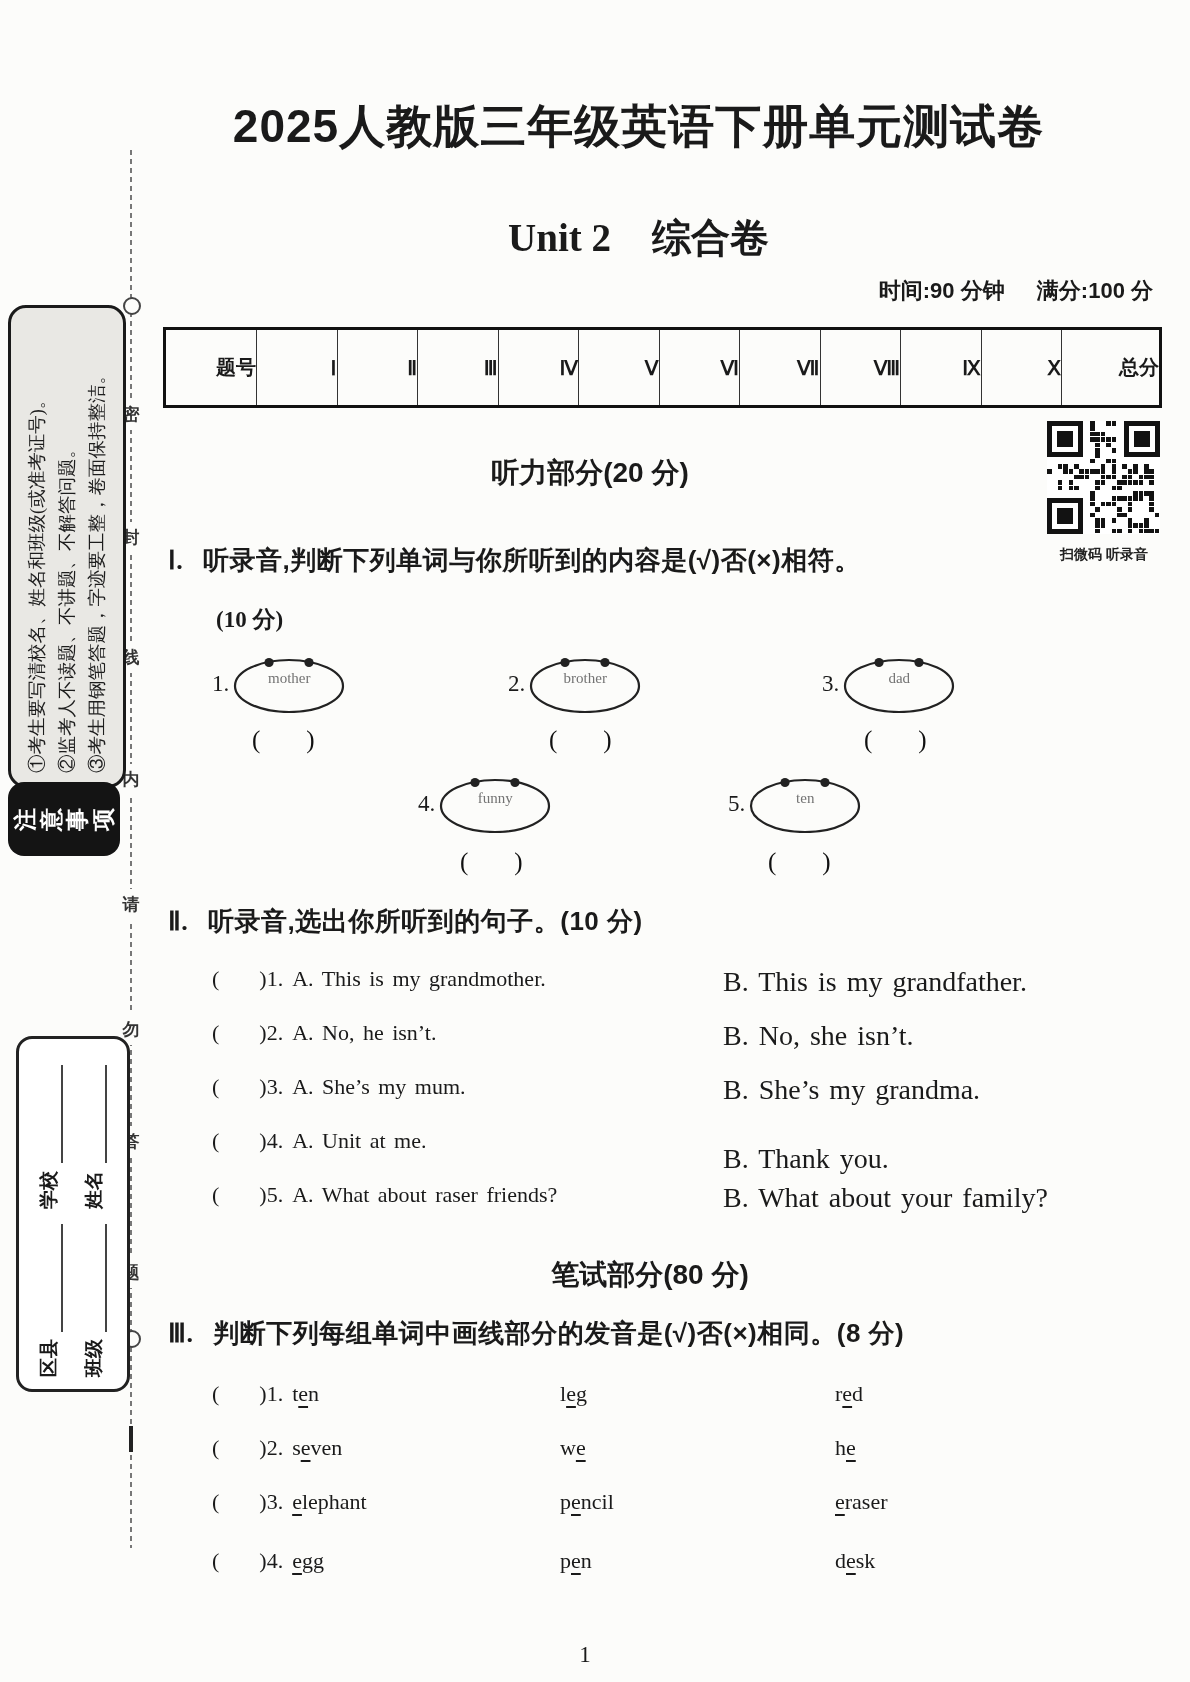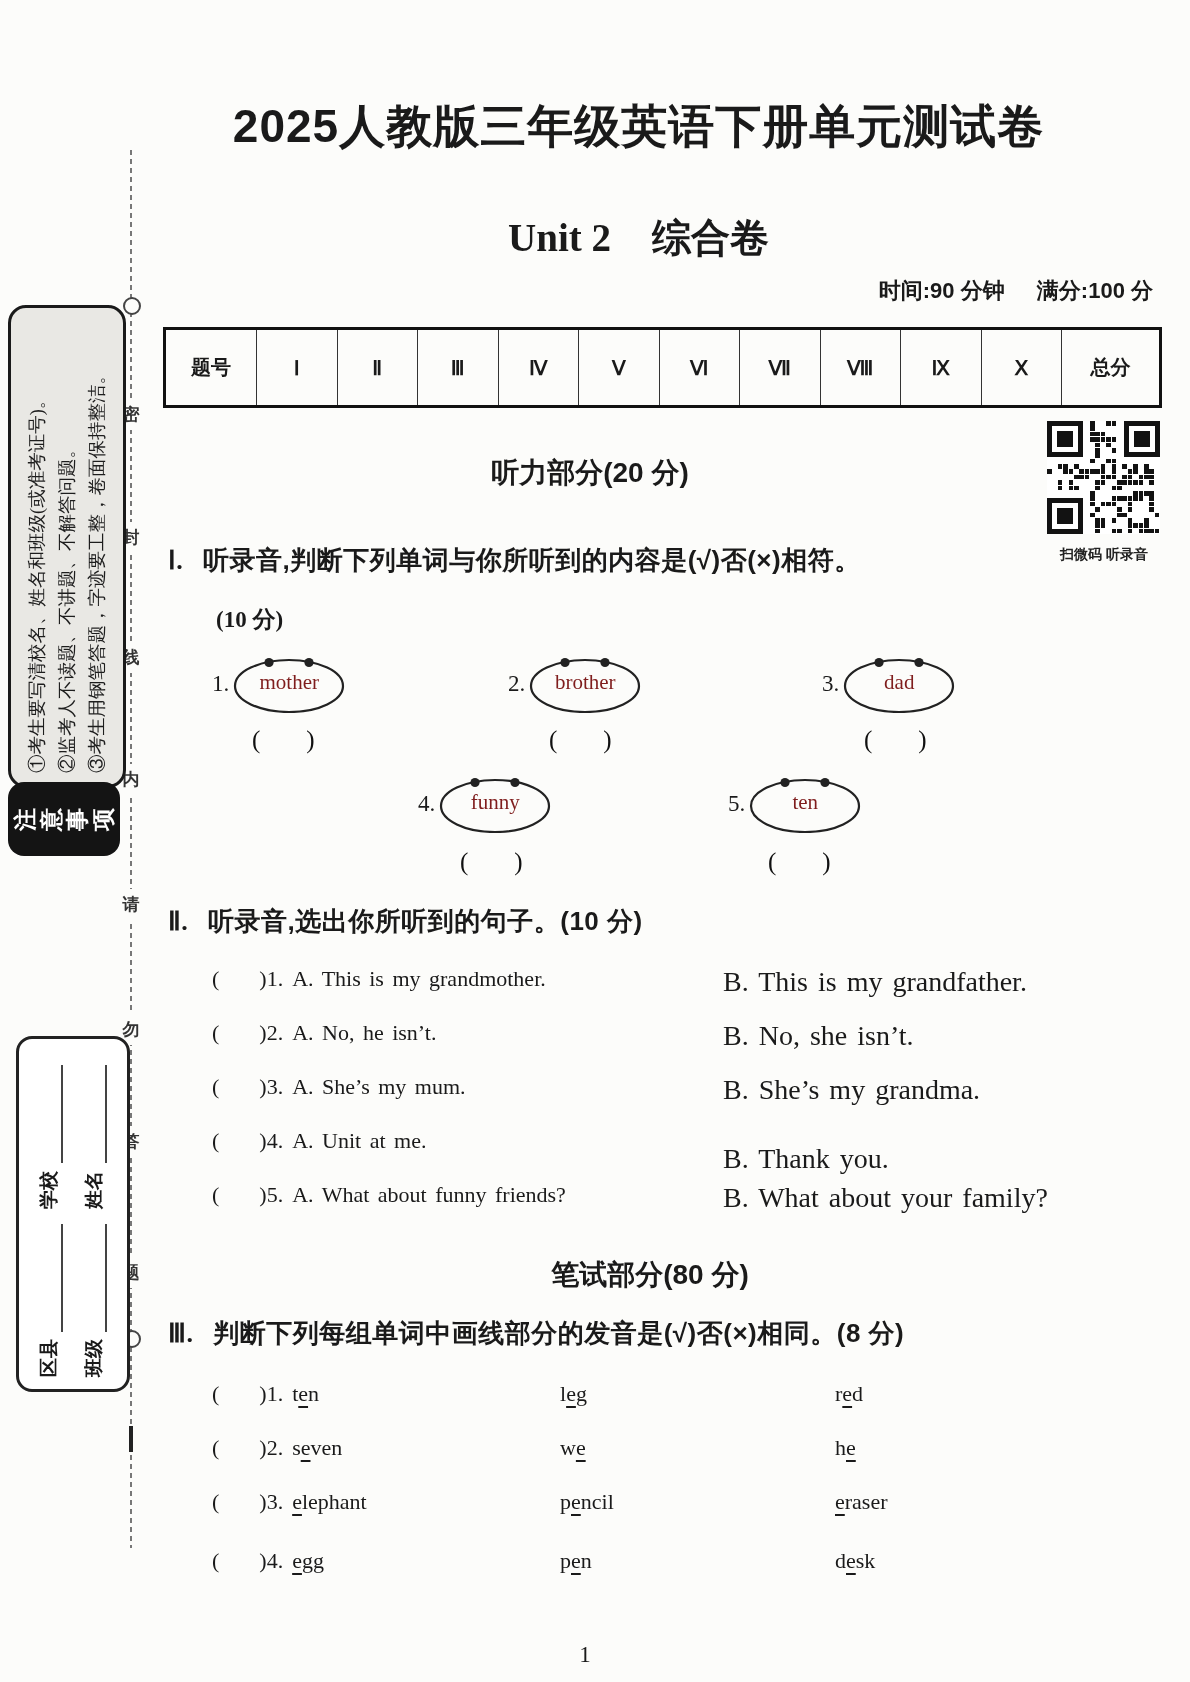--- a/index.html
+++ b/index.html
@@ -18,22 +18,22 @@
   .unit-line{left:140px;top:211px;width:997px;text-align:center;
     font-size:39px;font-weight:800;}
   .unit-line .u-en{font-family:"Liberation Serif",serif;margin-right:30px;}
   .time-line{left:163px;top:276px;width:990px;text-align:right;
     font-size:22px;font-weight:700;}
   .time-line span{margin-left:26px;}
 
   
   table.score{position:absolute;left:163px;top:327px;width:996px;height:81px;
     border-collapse:collapse;table-layout:fixed;border:3px solid #111;}
-  table.score td{border:1.4px solid #333;text-align:center;vertical-align:middle;
-    font-size:20px;height:40px;padding:8px;}
+  table.score td{border:1.4px solid #333;text-align:right;vertical-align:middle;
+    font-size:20px;height:40px;padding:0;}
   td.hd{font-weight:700;font-size:19px;}
   td.rn{font-family:"Liberation Serif",serif;font-weight:700;}
 
   
   .qr-box{left:1047px;top:421px;width:113px;height:113px;background:#fff;}
   .qr-cell{position:absolute;background:#121212;}
   .qrf{position:absolute;width:26px;height:26px;border:5.5px solid #121212;background:#fff;}
   .qrf::after{content:"";position:absolute;inset:5px;background:#121212;}
   .qr-caption{left:1036px;top:546px;width:136px;text-align:center;
     font-size:14px;font-weight:700;color:#222;}
@@ -46,21 +46,21 @@
   .sec-head{left:168px;font-size:26px;font-weight:700;letter-spacing:0.5px;white-space:nowrap;}
   .sec-head .rnum{font-family:"Liberation Serif",serif;font-weight:700;margin-right:12px;}
   .points{left:216px;font-size:23px;font-weight:700;}
 
   
   .oval-item{position:absolute;display:flex;align-items:center;}
   .ov-num{font-size:23px;margin-right:3px;}
   .ovalwrap{position:relative;width:114px;height:58px;}
   .ovalwrap svg{position:absolute;left:0;top:0;}
   .ov-word{position:absolute;left:0;top:15px;width:114px;text-align:center;
-    font-size:21px;color:#7f1d1d;}
+    font-size:15px;color:#737373;}
   .ov-paren{position:absolute;font-size:25px;color:#111;}
   .ovgap{display:inline-block;width:46px;}
 
   
   .q-row{position:absolute;left:212px;font-size:22px;white-space:nowrap;
     font-family:"Liberation Serif",serif;word-spacing:3px;}
   .pgap{display:inline-block;width:40px;}
   .qnum{margin-right:9px;}
   .opt-b{position:absolute;left:723px;font-size:28px;white-space:nowrap;
     font-family:"Liberation Serif",serif;word-spacing:3px;}
@@ -394,21 +394,21 @@
   <span>(</span><span class="pgap"></span><span class="qnum">)3.</span><span>A. She’s my mum.</span>
 </div>
 <div class="opt-b" style="top:1074px">B. She’s my grandma.</div>
 
 <div class="q-row" style="top:1128px">
   <span>(</span><span class="pgap"></span><span class="qnum">)4.</span><span>A. Unit at me.</span>
 </div>
 <div class="opt-b" style="top:1143px">B. Thank you.</div>
 
 <div class="q-row" style="top:1182px">
-  <span>(</span><span class="pgap"></span><span class="qnum">)5.</span><span>A. What about funny friends?</span>
+  <span>(</span><span class="pgap"></span><span class="qnum">)5.</span><span>A. What about raser friends?</span>
 </div>
 <div class="opt-b" style="top:1182px">B. What about your family?</div>
 
 <div class="abs part-header2">笔试部分(80 分)</div>
 
 <div class="abs sec-head" style="top:1316px">
   <span class="rnum">Ⅲ.</span>
   <span>判断下列每组单词中画线部分的发音是(√)否(×)相同。(8 分)</span>
 </div>
 

